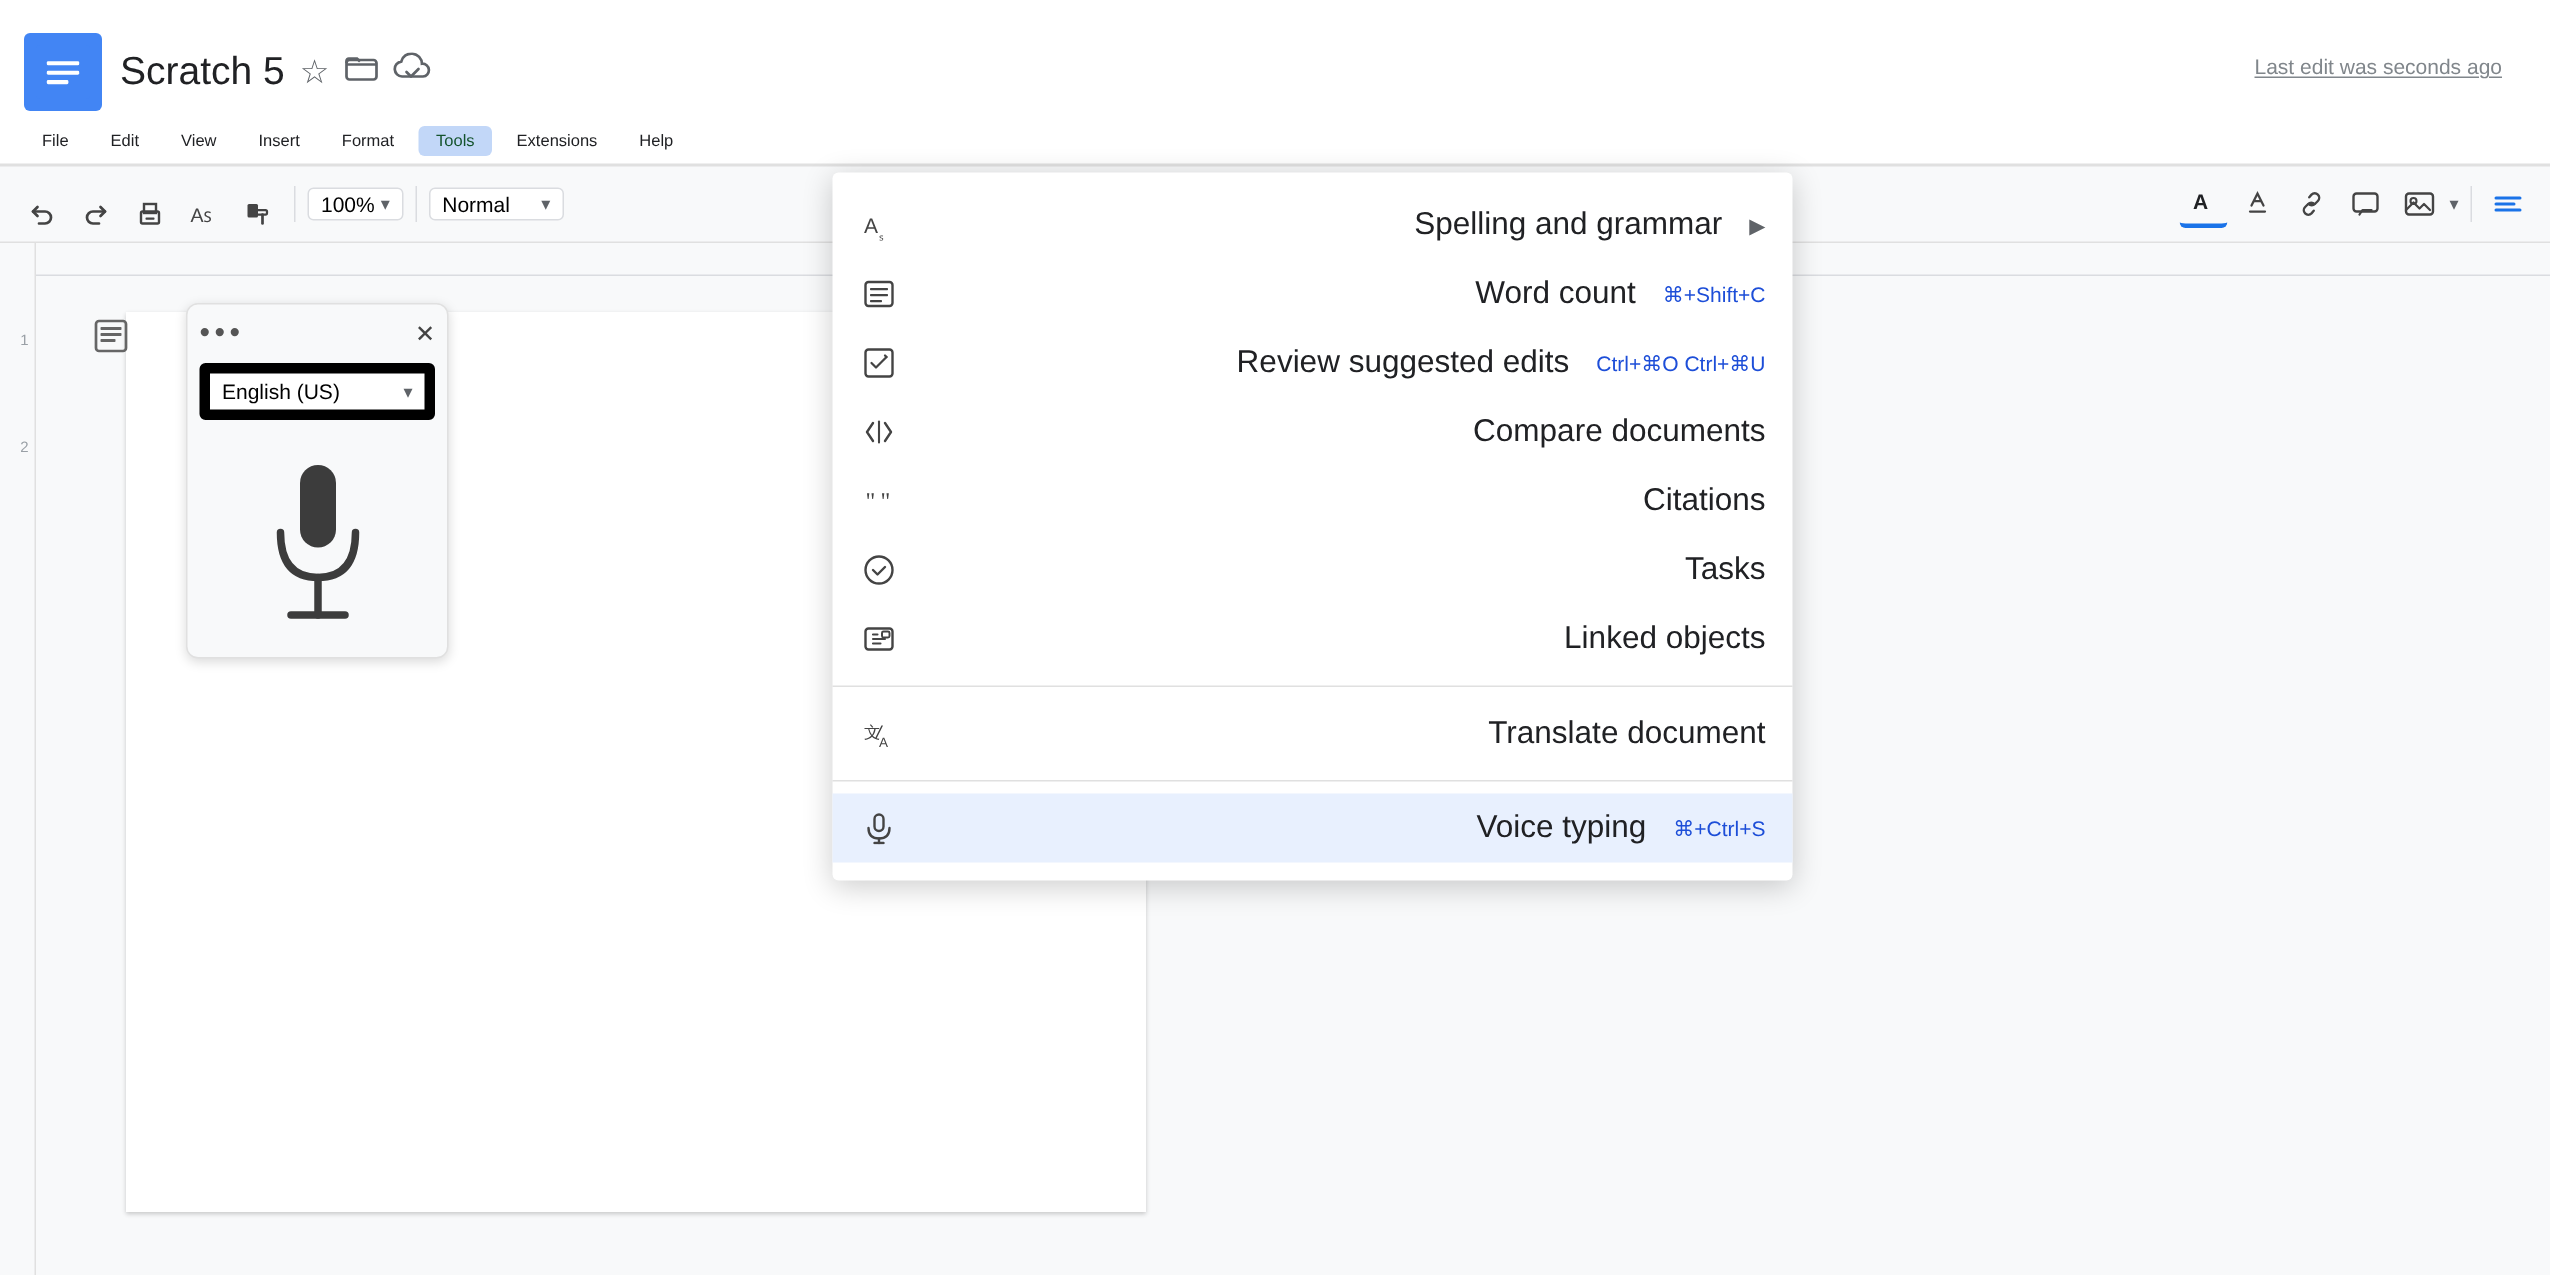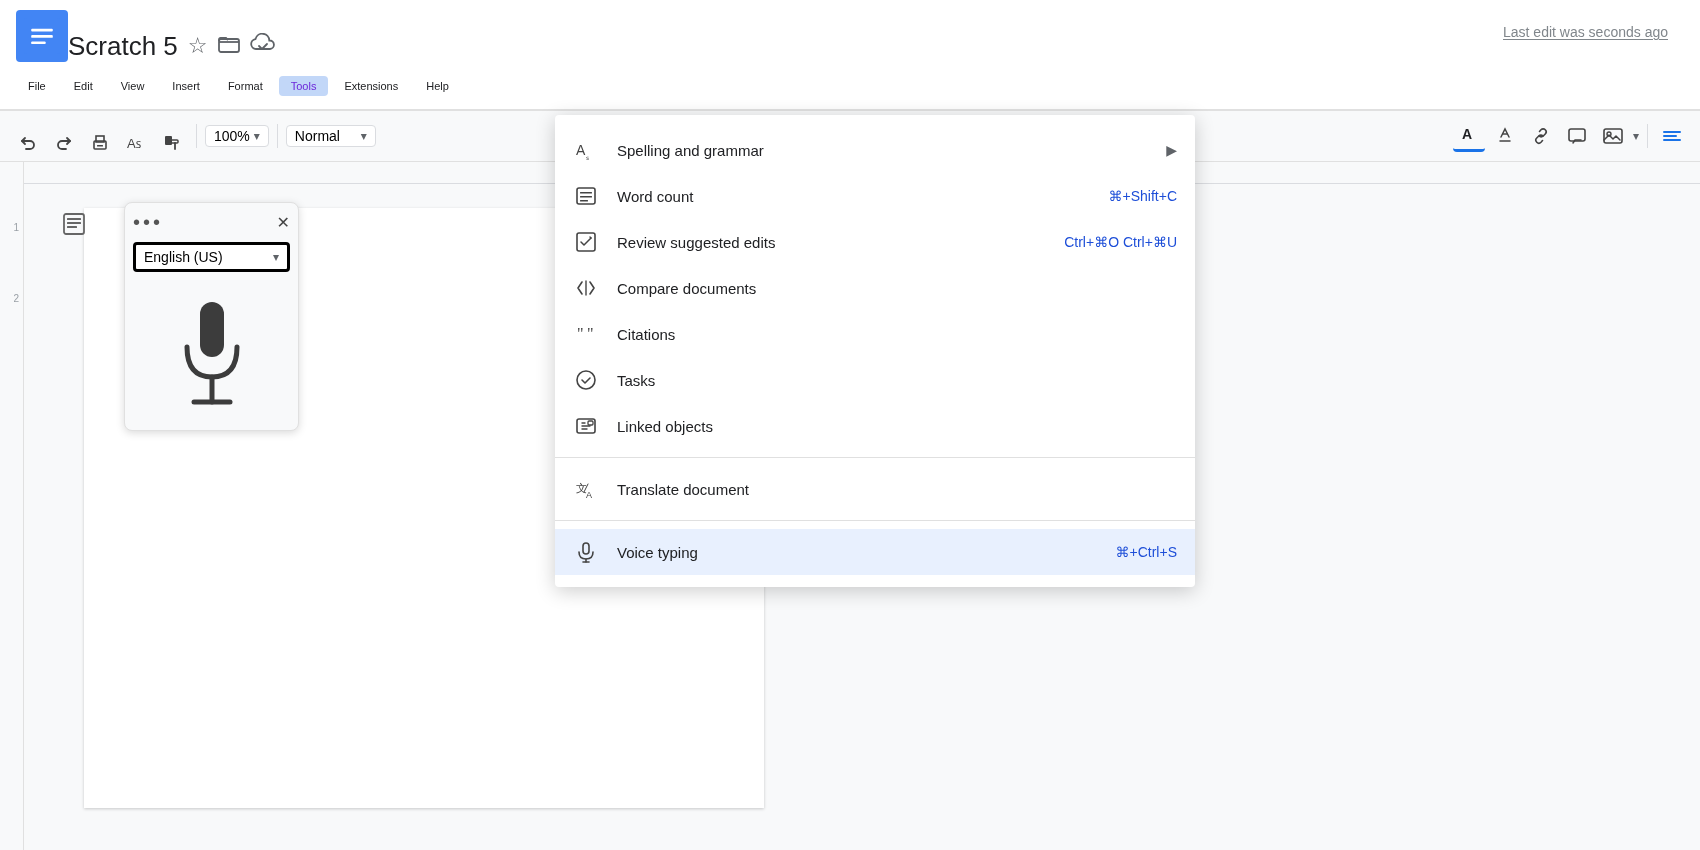--- a/index.html
+++ b/index.html
@@ -16,22 +16,24 @@
     .title-bar {
       background: #fff;
       height: 110px;
       display: flex;
       flex-direction: column;
       border-bottom: 1px solid #e0e0e0;
     }
 
     .title-row {
       display: flex;
-      align-items: flex-end;
+      align-items: center;
       padding: 10px 16px 4px 16px;
+      gap: 12px;
+      margin-top: 12px;
     }
 
     .app-logo {
       width: 52px;
       height: 52px;
       background: #4285f4;
       border-radius: 4px;
       display: flex;
       align-items: center;
       justify-content: center;
@@ -86,21 +88,21 @@
       padding: 4px 12px;
       font-size: 11px;
       color: #202124;
       cursor: pointer;
       border-radius: 4px;
       white-space: nowrap;
     }
 
     .menu-item.active {
       background: #c2d7f8;
-      color: #6d28d9;
+      color: #14532d;
     }
 
     
     .toolbar {
       background: #f8f9fa;
       border-bottom: 1px solid #e0e0e0;
       height: 52px;
       display: flex;
       align-items: center;
       padding: 0 12px;
@@ -232,21 +234,21 @@
 
     .voice-close {
       cursor: pointer;
       color: #444;
       font-size: 16px;
     }
 
     .voice-lang-select {
       display: flex;
       align-items: center;
-      border: 3px solid #000000;
+      border: 7px solid #000000;
       border-radius: 4px;
       padding: 4px 8px;
       background: #fff;
       font-size: 14px;
       cursor: pointer;
       gap: 4px;
       width: 100%;
       margin-bottom: 10px;
     }
 
@@ -309,21 +311,22 @@
       display: flex;
       align-items: center;
       justify-content: center;
       font-size: 18px;
       color: #444;
       flex-shrink: 0;
     }
 
     .dropdown-item-label {
       flex: 1;
-      font-size: 15px;
+      font-size: 21px;
+      text-align: right;
     }
 
     .dropdown-item-shortcut {
       font-size: 14px;
       color: #1d4ed8;
       white-space: nowrap;
     }
 
     .dropdown-item-arrow {
       color: #5f6368;

